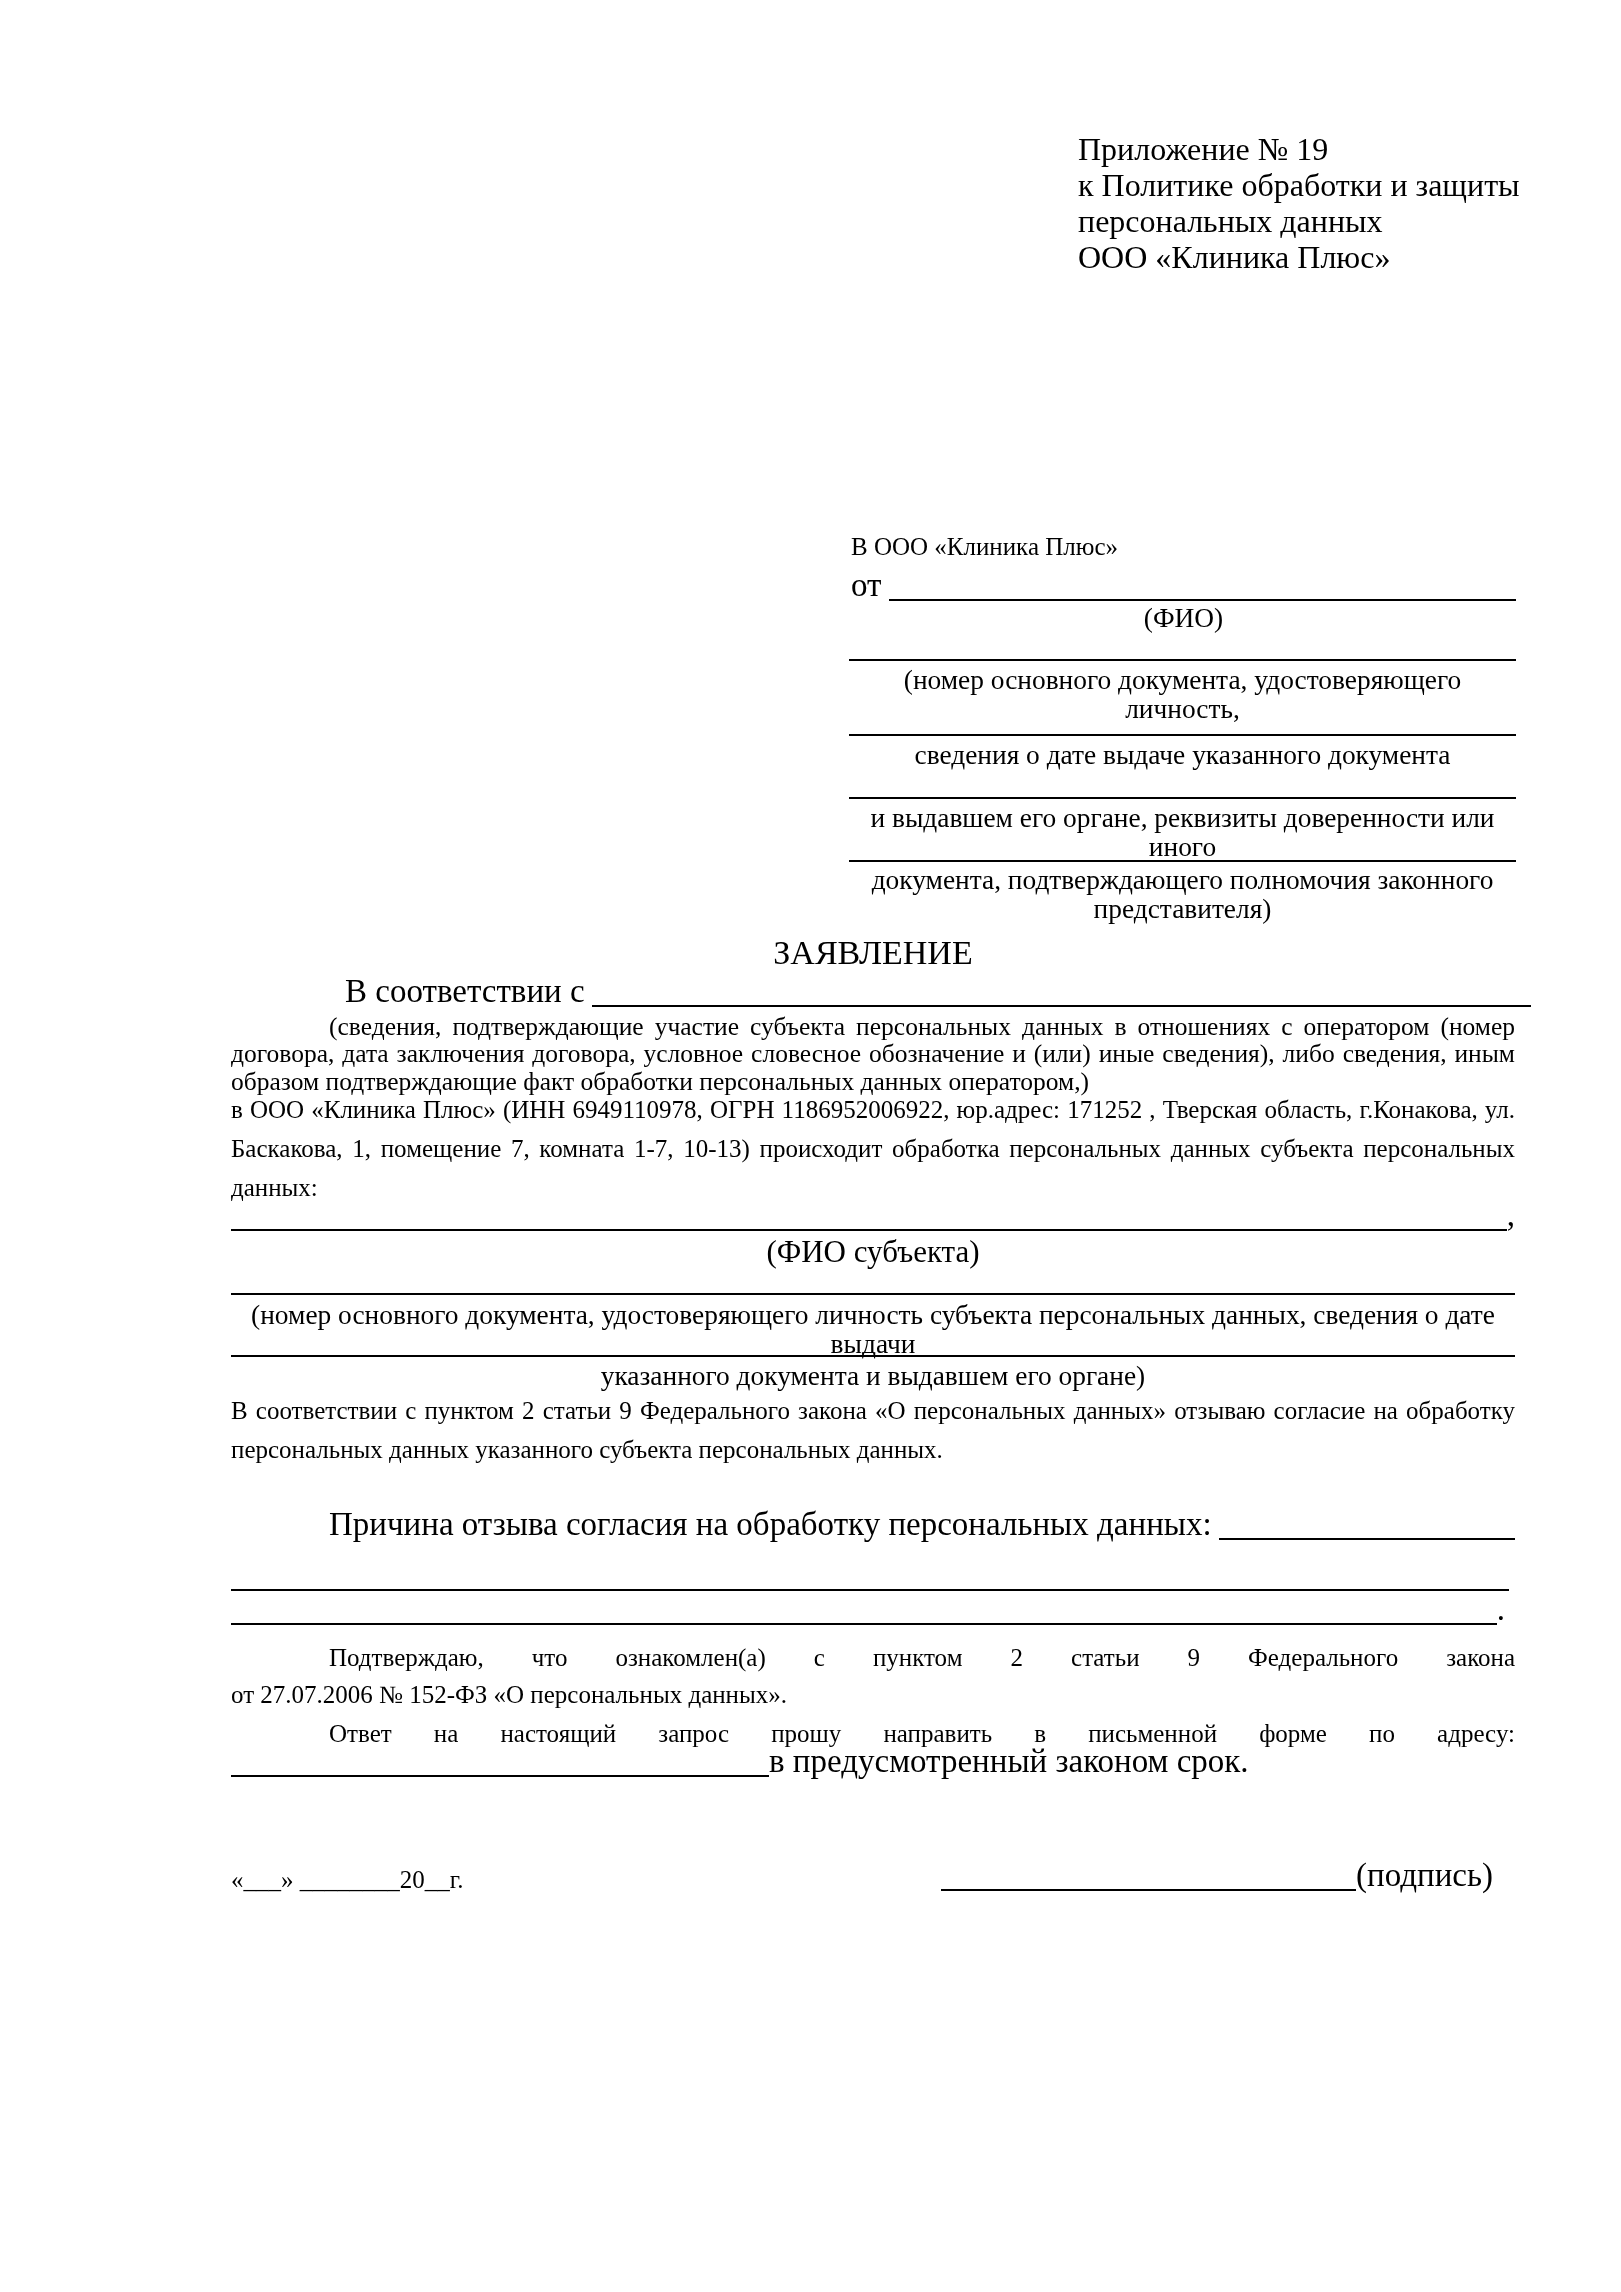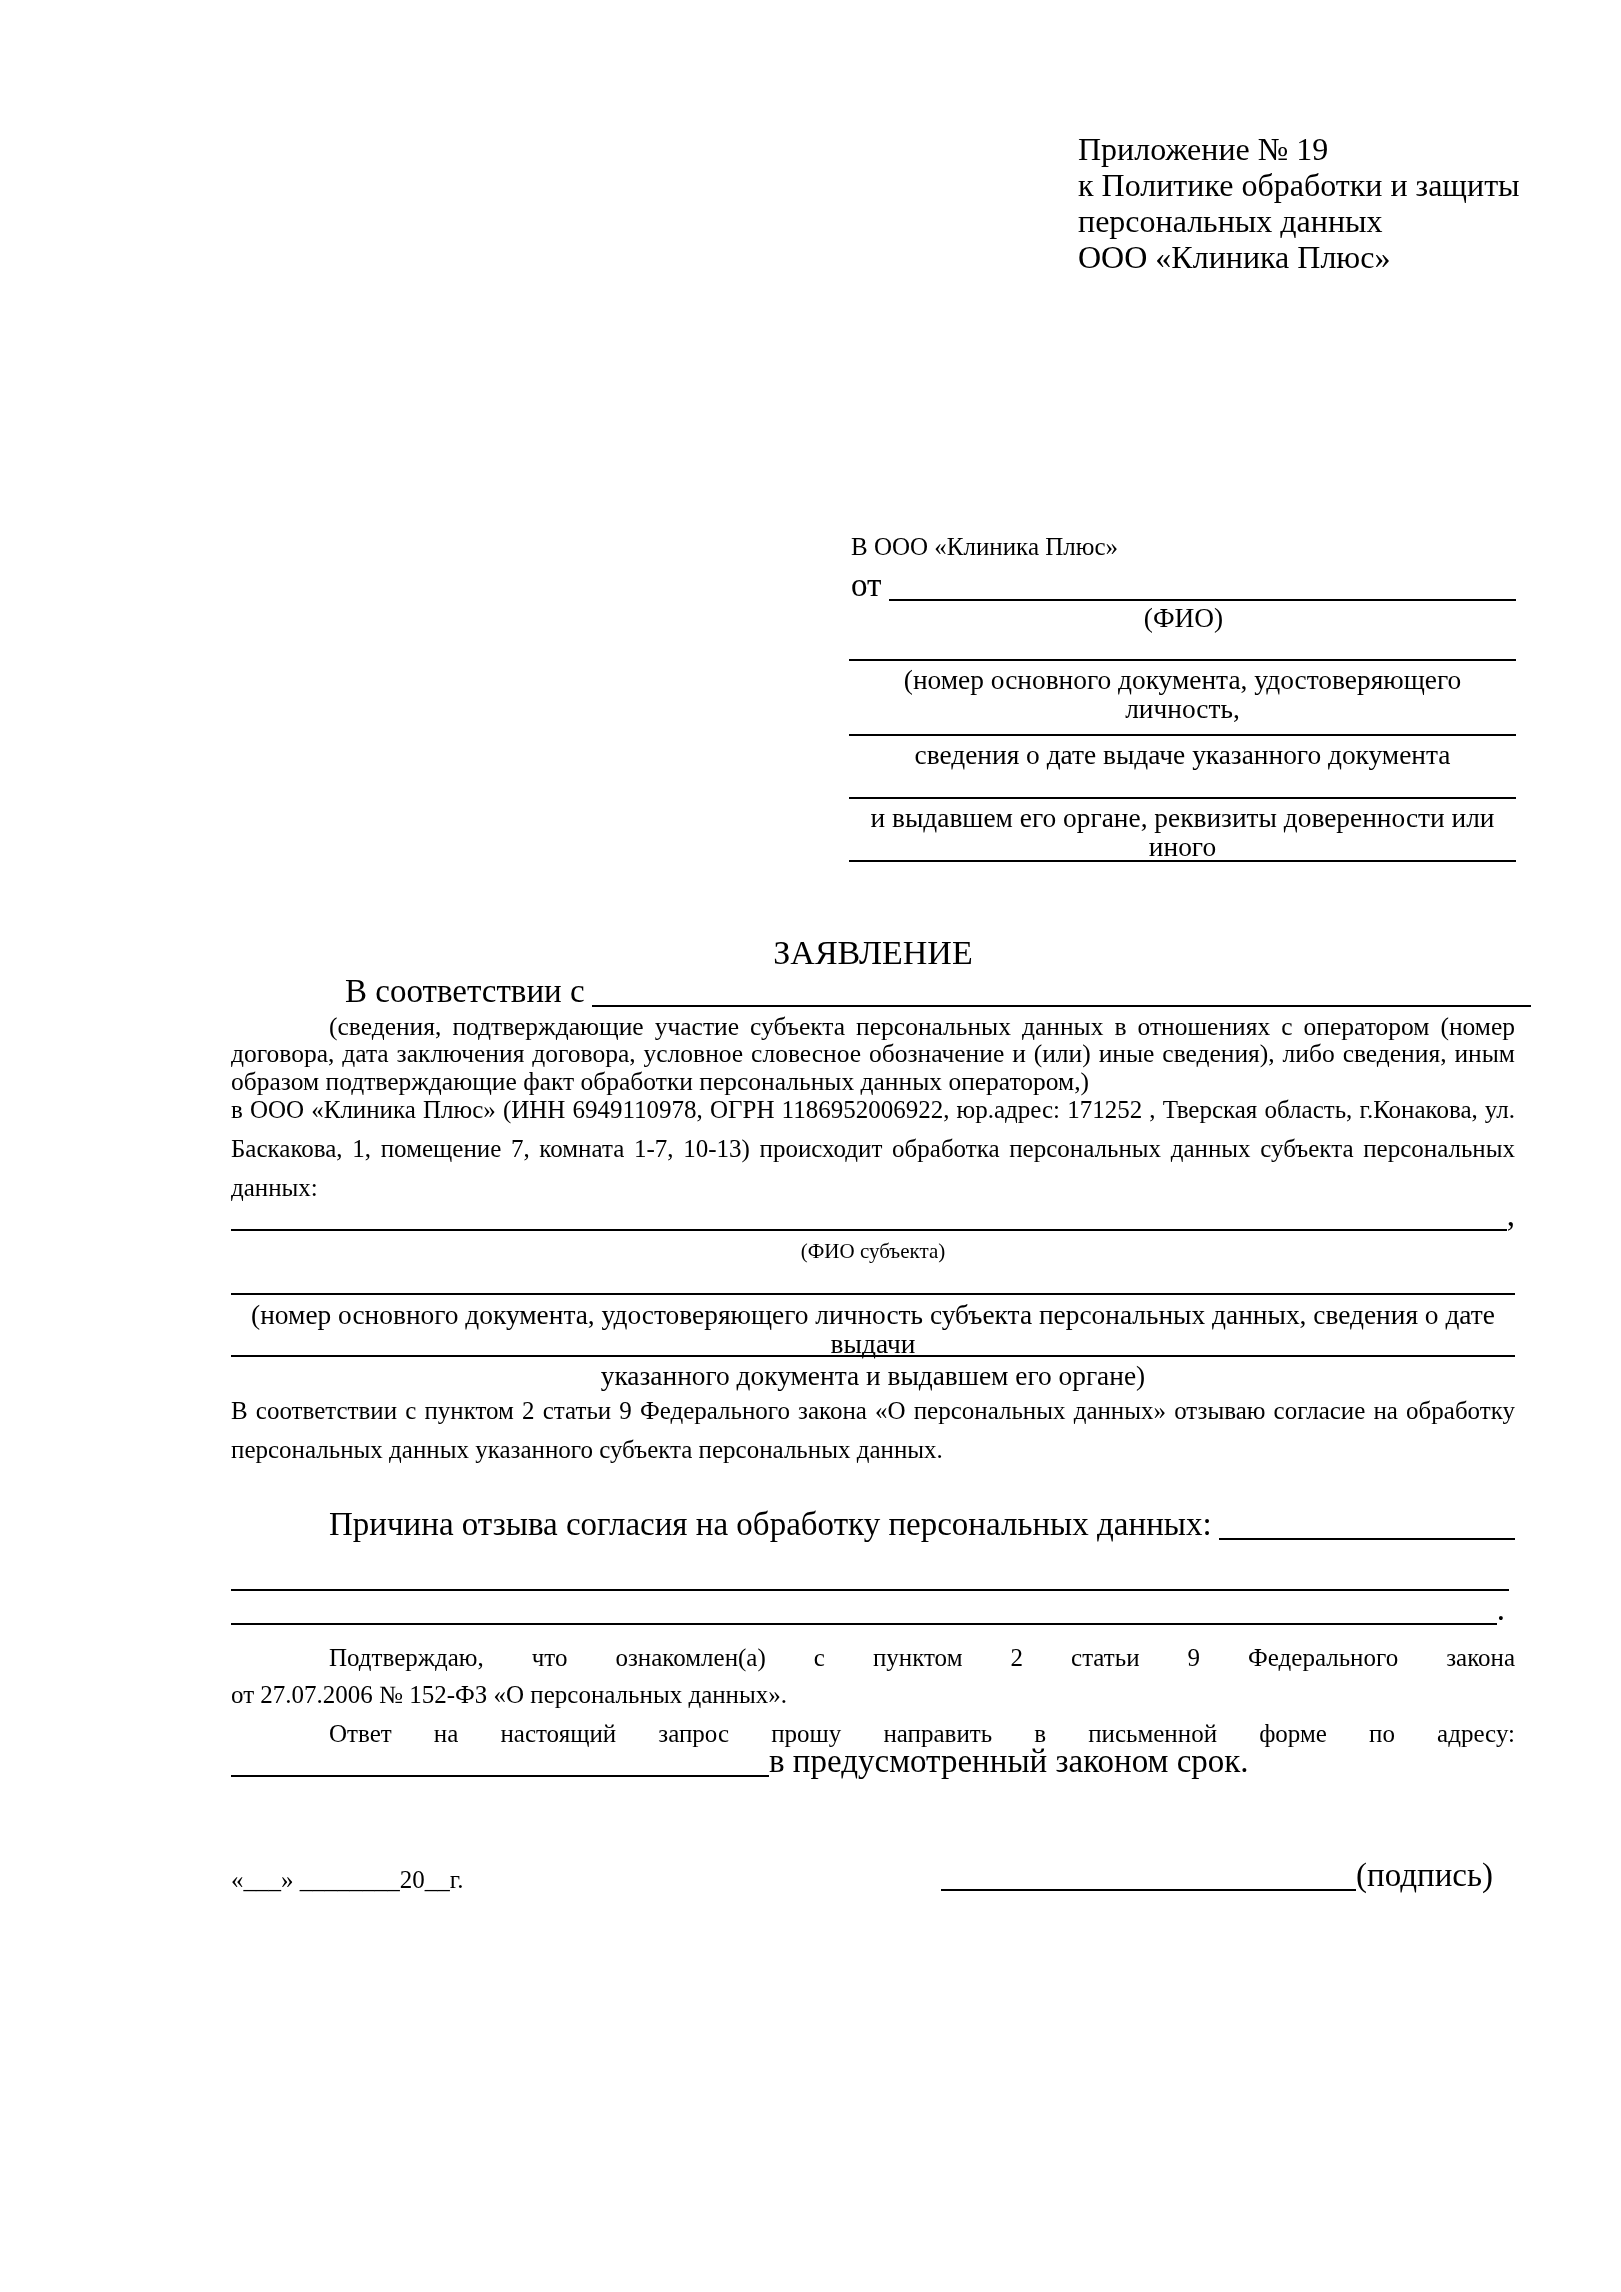--- a/index.html
+++ b/index.html
@@ -10,21 +10,21 @@
   .abs { position:absolute; }
   .flex { display:flex; align-items:stretch; }
   .body-text { font-size:25px; line-height:39px; }
   .just { text-align:justify; }
   .just-last { text-align:justify; text-align-last:justify; }
   .indent { display:inline-block; width:98px; flex:0 0 98px; }
   .fill { border-bottom:2.9px solid #000; }
   .fill.grow { flex:1 1 auto; margin-left:7.8px; }
   .rule { border-top:2.9px solid #000; height:0; }
   .cap { font-size:27.4px; line-height:29px; text-align:center; }
-  .cap-sm { font-size:21px; line-height:29px; text-align:center; }
+  .cap-sm { font-size:31px; line-height:29px; text-align:center; }
   .annex { font-size:32px; line-height:36px; }
   .title { font-size:36px; line-height:39px; font-weight:bold; text-align:center; }
   .heading { font-size:34px; line-height:37px; text-align:center; }
   .note { font-size:25.5px; line-height:27.4px; text-align:justify; text-indent:98px; }
   .row32 { height:31px; }
   .row32 > span { line-height:31px; }
 </style>
 </head>
 <body>
 
@@ -49,20 +49,21 @@
   <div class="abs rule" style="left:849px; top:659px; width:667px;"></div>
   <div class="abs cap" style="left:849px; top:666px; width:667px;">(номер основного документа, удостоверяющего личность,</div>
 
   <div class="abs rule" style="left:849px; top:734px; width:667px;"></div>
   <div class="abs cap" style="left:849px; top:741px; width:667px;">сведения о дате выдаче указанного документа</div>
 
   <div class="abs rule" style="left:849px; top:797px; width:667px;"></div>
   <div class="abs cap" style="left:849px; top:804px; width:667px;">и выдавшем его органе, реквизиты доверенности или иного</div>
 
   <div class="abs rule" style="left:849px; top:860px; width:667px;"></div>
+  <div class="abs cap" style="left:849px; top:866px; width:667px;">документа, подтверждающего полномочия законного представителя)</div>
 
   <div class="abs heading" style="left:231px; top:934px; width:1284px;">ЗАЯВЛЕНИЕ</div>
 
   <div class="abs flex row32" style="left:247px; top:976px; width:1284px;">
     <span class="indent"></span>
     <span style="font-size:33px; white-space:nowrap;">В соответствии с</span>
     <span class="fill grow"></span>
   </div>
 
   <div class="abs note" style="left:231px; top:1013px; width:1284px;">(сведения, подтверждающие участие субъекта персональных данных в отношениях с оператором (номер договора, дата заключения договора, условное словесное обозначение и (или) иные сведения), либо сведения, иным образом подтверждающие факт обработки персональных данных оператором,)</div>

